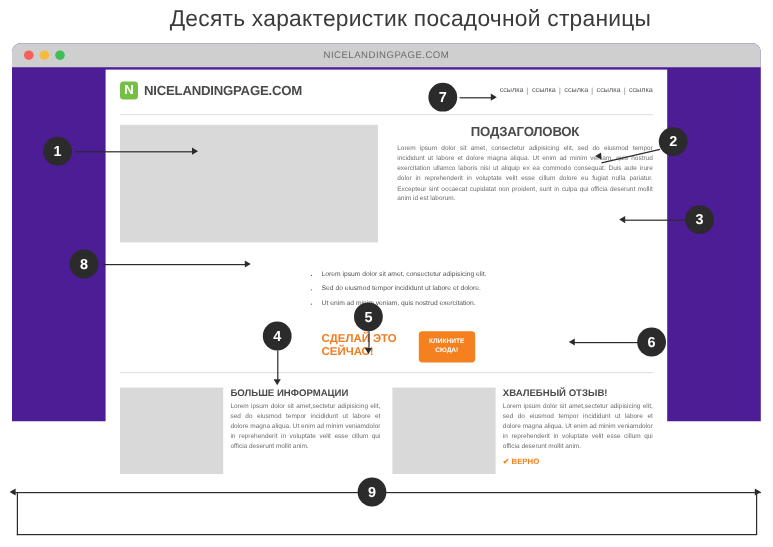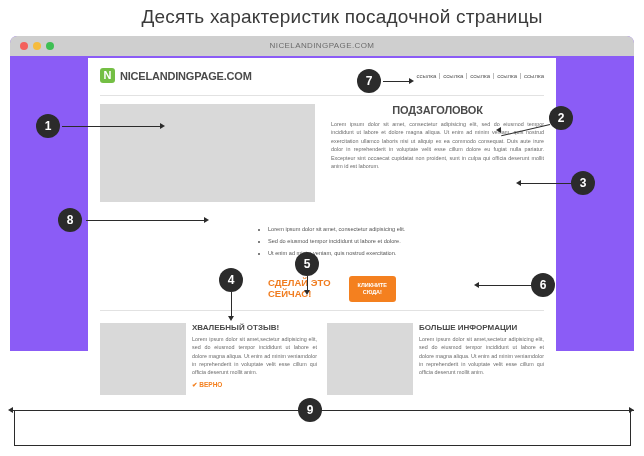--- a/index.html
+++ b/index.html
@@ -17,21 +17,21 @@
     color: #3b3b3b;
     padding-top: 6px;
     letter-spacing: .2px;
     font-weight: 400;
     padding-left: 40px;
   }
   #browser {
     position: absolute;
     left: 10px; top: 36px;
     width: 624px; height: 315px;
-    background: #8b5cf6;
+    background: #4c1d95;
     border-radius: 7px 7px 0 0;
   }
   #chrome-bar {
     height: 20px;
     background: #cfcfcf;
     border-radius: 7px 7px 0 0;
     position: relative;
   }
   .dot { width:8px; height:8px; border-radius:50%; position:absolute; top:6px;}
   .dot.r { background:#f4615c; left:10px;}
@@ -157,30 +157,30 @@
       <button id="cta-btn" style="white-space:pre-line">КЛИКНИТЕ
 СЮДА!</button>
     </div>
 
     <div class="hr" style="margin-top:8px"></div>
 
     <div id="cols">
       <div class="col">
         <div class="col-img"></div>
         <div>
+          <div class="col-title">БОЛЬШЕ ИНФОРМАЦИИ</div>
+          <div class="body-copy">Lorem ipsum dolor sit amet,sectetur adipisicing elit, sed do eiusmod tempor incididunt ut labore et dolore magna aliqua. Ut enim ad minim veniamdolor in reprehenderit in voluptate velit esse cillum qui officia deserunt mollit anim.</div>
+        </div>
+      </div>
+      <div class="col">
+        <div class="col-img"></div>
+        <div>
           <div class="col-title">ХВАЛЕБНЫЙ ОТЗЫВ!</div>
           <div class="body-copy">Lorem ipsum dolor sit amet,sectetur adipisicing elit, sed do eiusmod tempor incididunt ut labore et dolore magna aliqua. Ut enim ad minim veniamdolor in reprehenderit in voluptate velit esse cillum qui officia deserunt mollit anim.</div>
           <div class="verno">✔ <span>ВЕРНО</span></div>
-        </div>
-      </div>
-      <div class="col">
-        <div class="col-img"></div>
-        <div>
-          <div class="col-title">БОЛЬШЕ ИНФОРМАЦИИ</div>
-          <div class="body-copy">Lorem ipsum dolor sit amet,sectetur adipisicing elit, sed do eiusmod tempor incididunt ut labore et dolore magna aliqua. Ut enim ad minim veniamdolor in reprehenderit in voluptate velit esse cillum qui officia deserunt mollit anim.</div>
         </div>
       </div>
     </div>
 
   </div>
 </div>
 
 <div class="lineh" style="left:62px;top:126px;width:100px;"></div>
 <div class="arrow ar-r" style="left:160px;top:123px;"></div>
 <div class="callout" style="left:36px;top:114px;">1</div>

